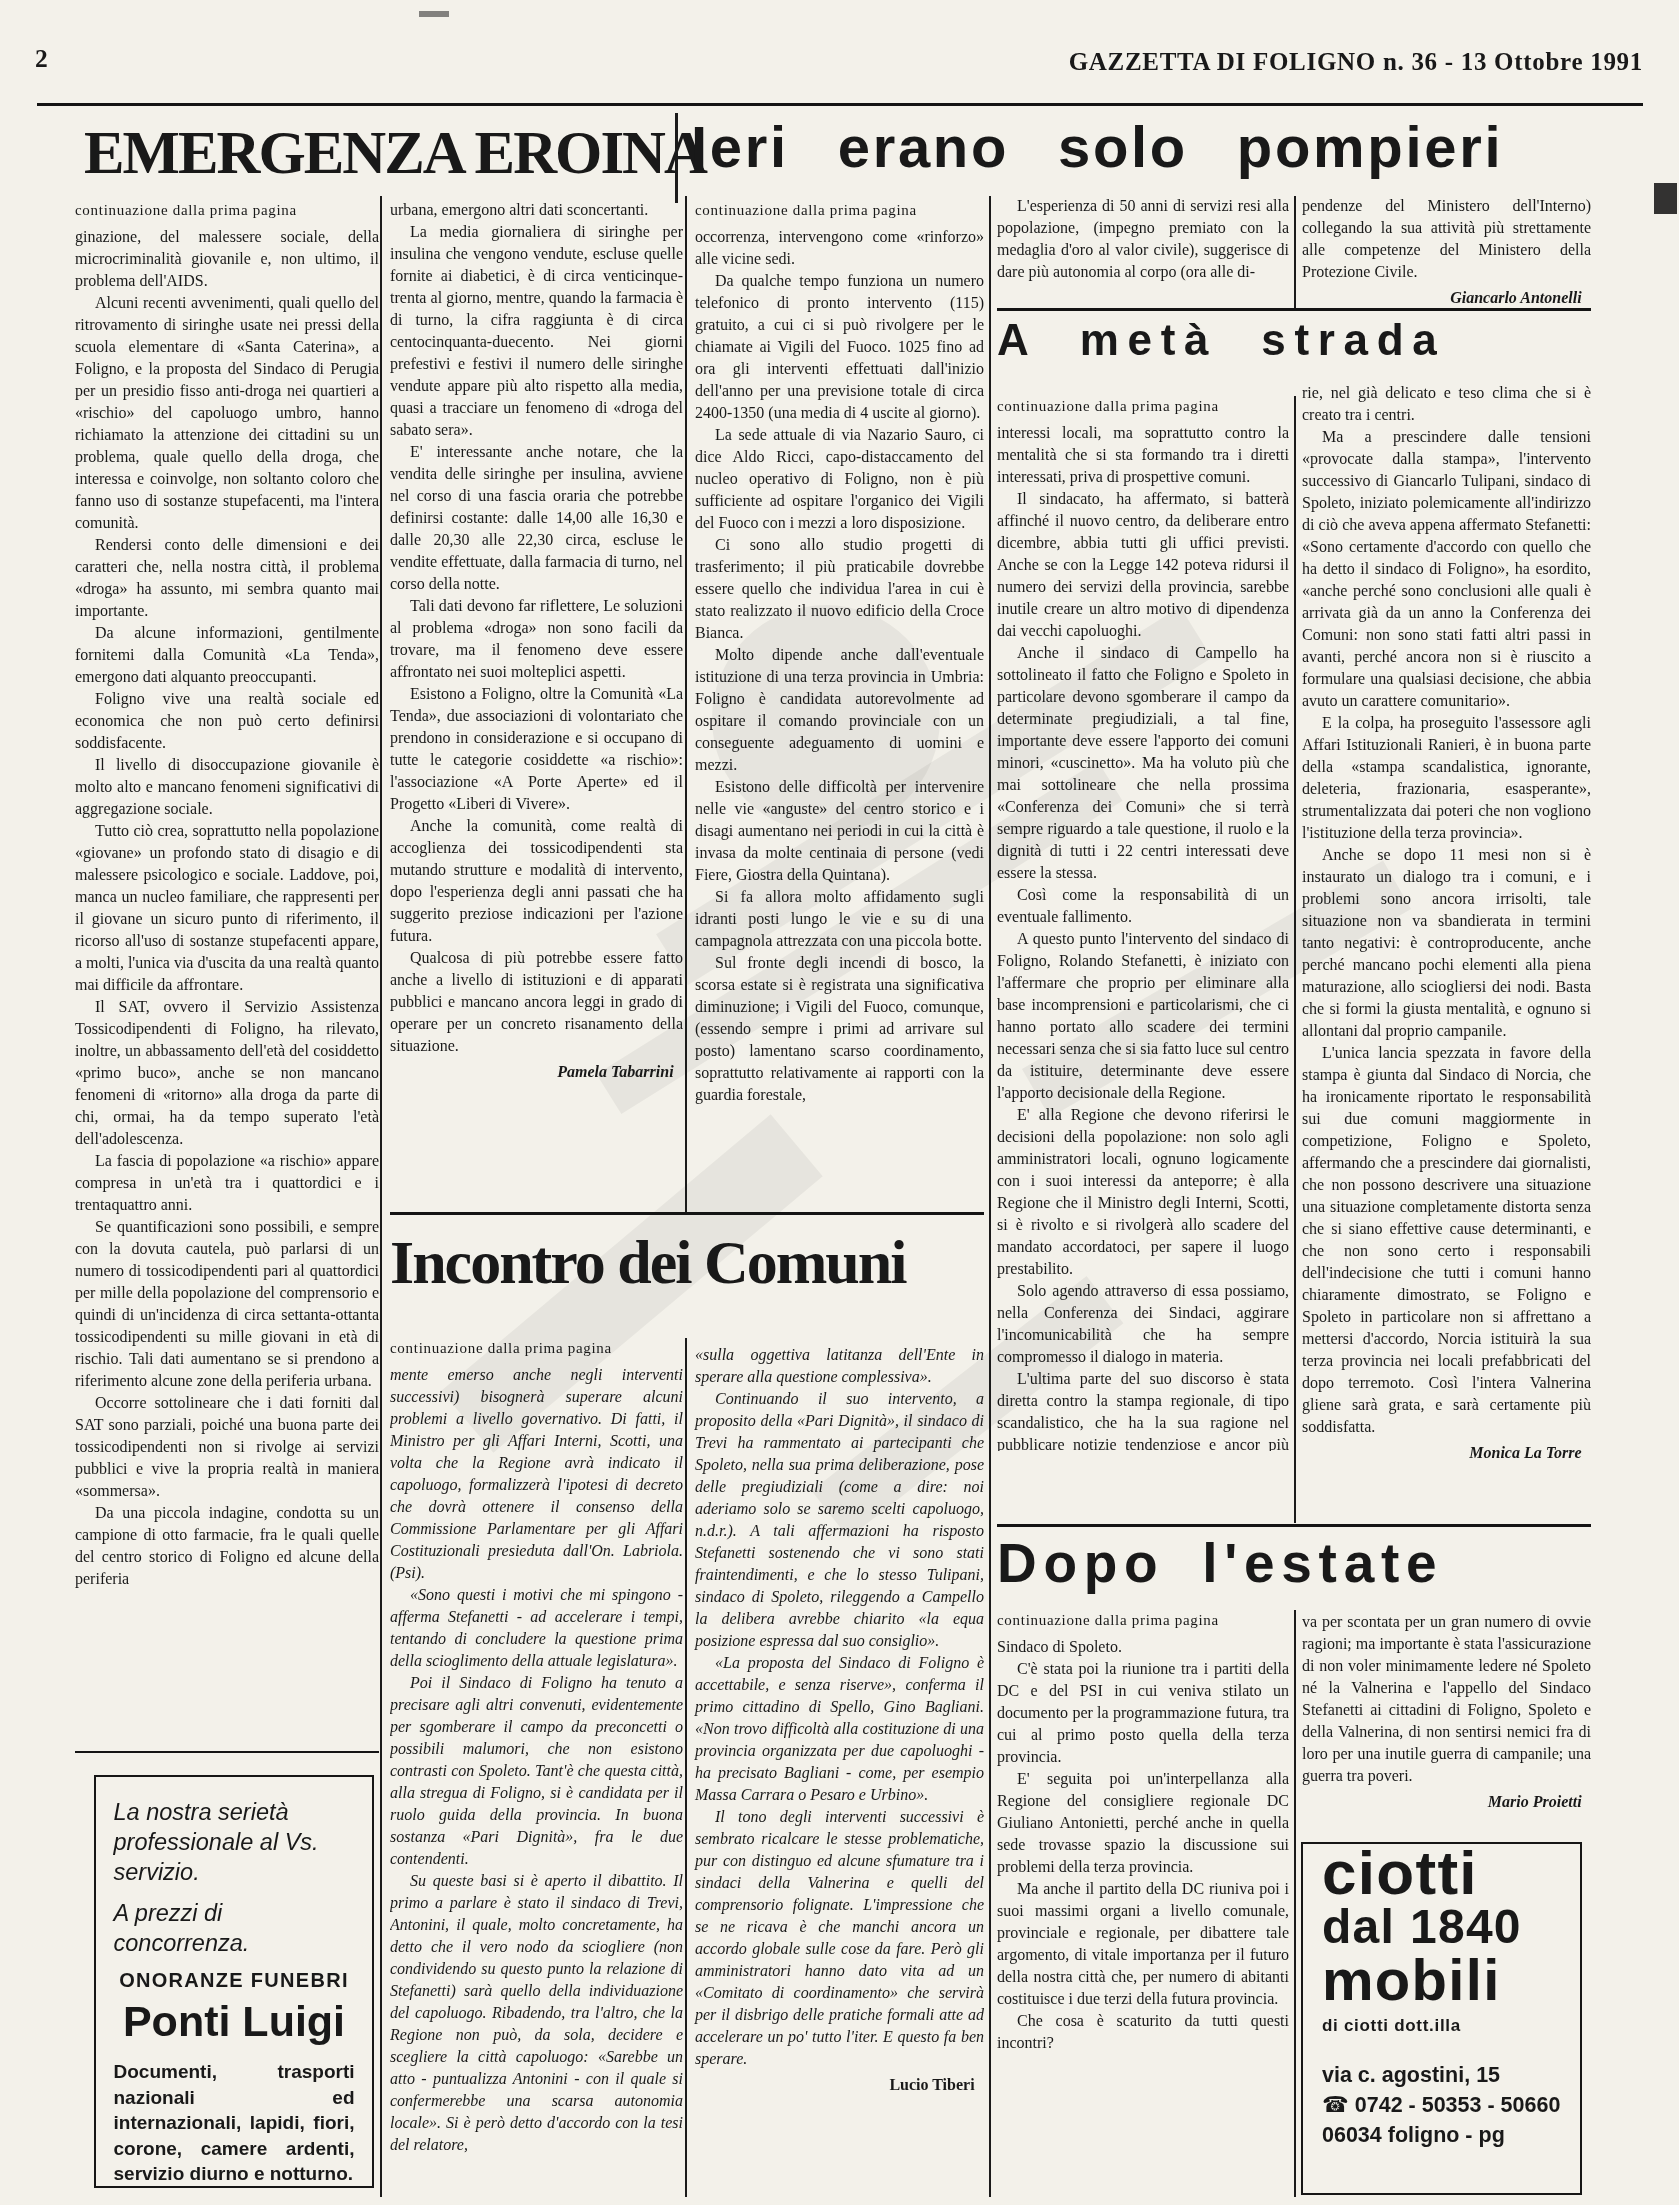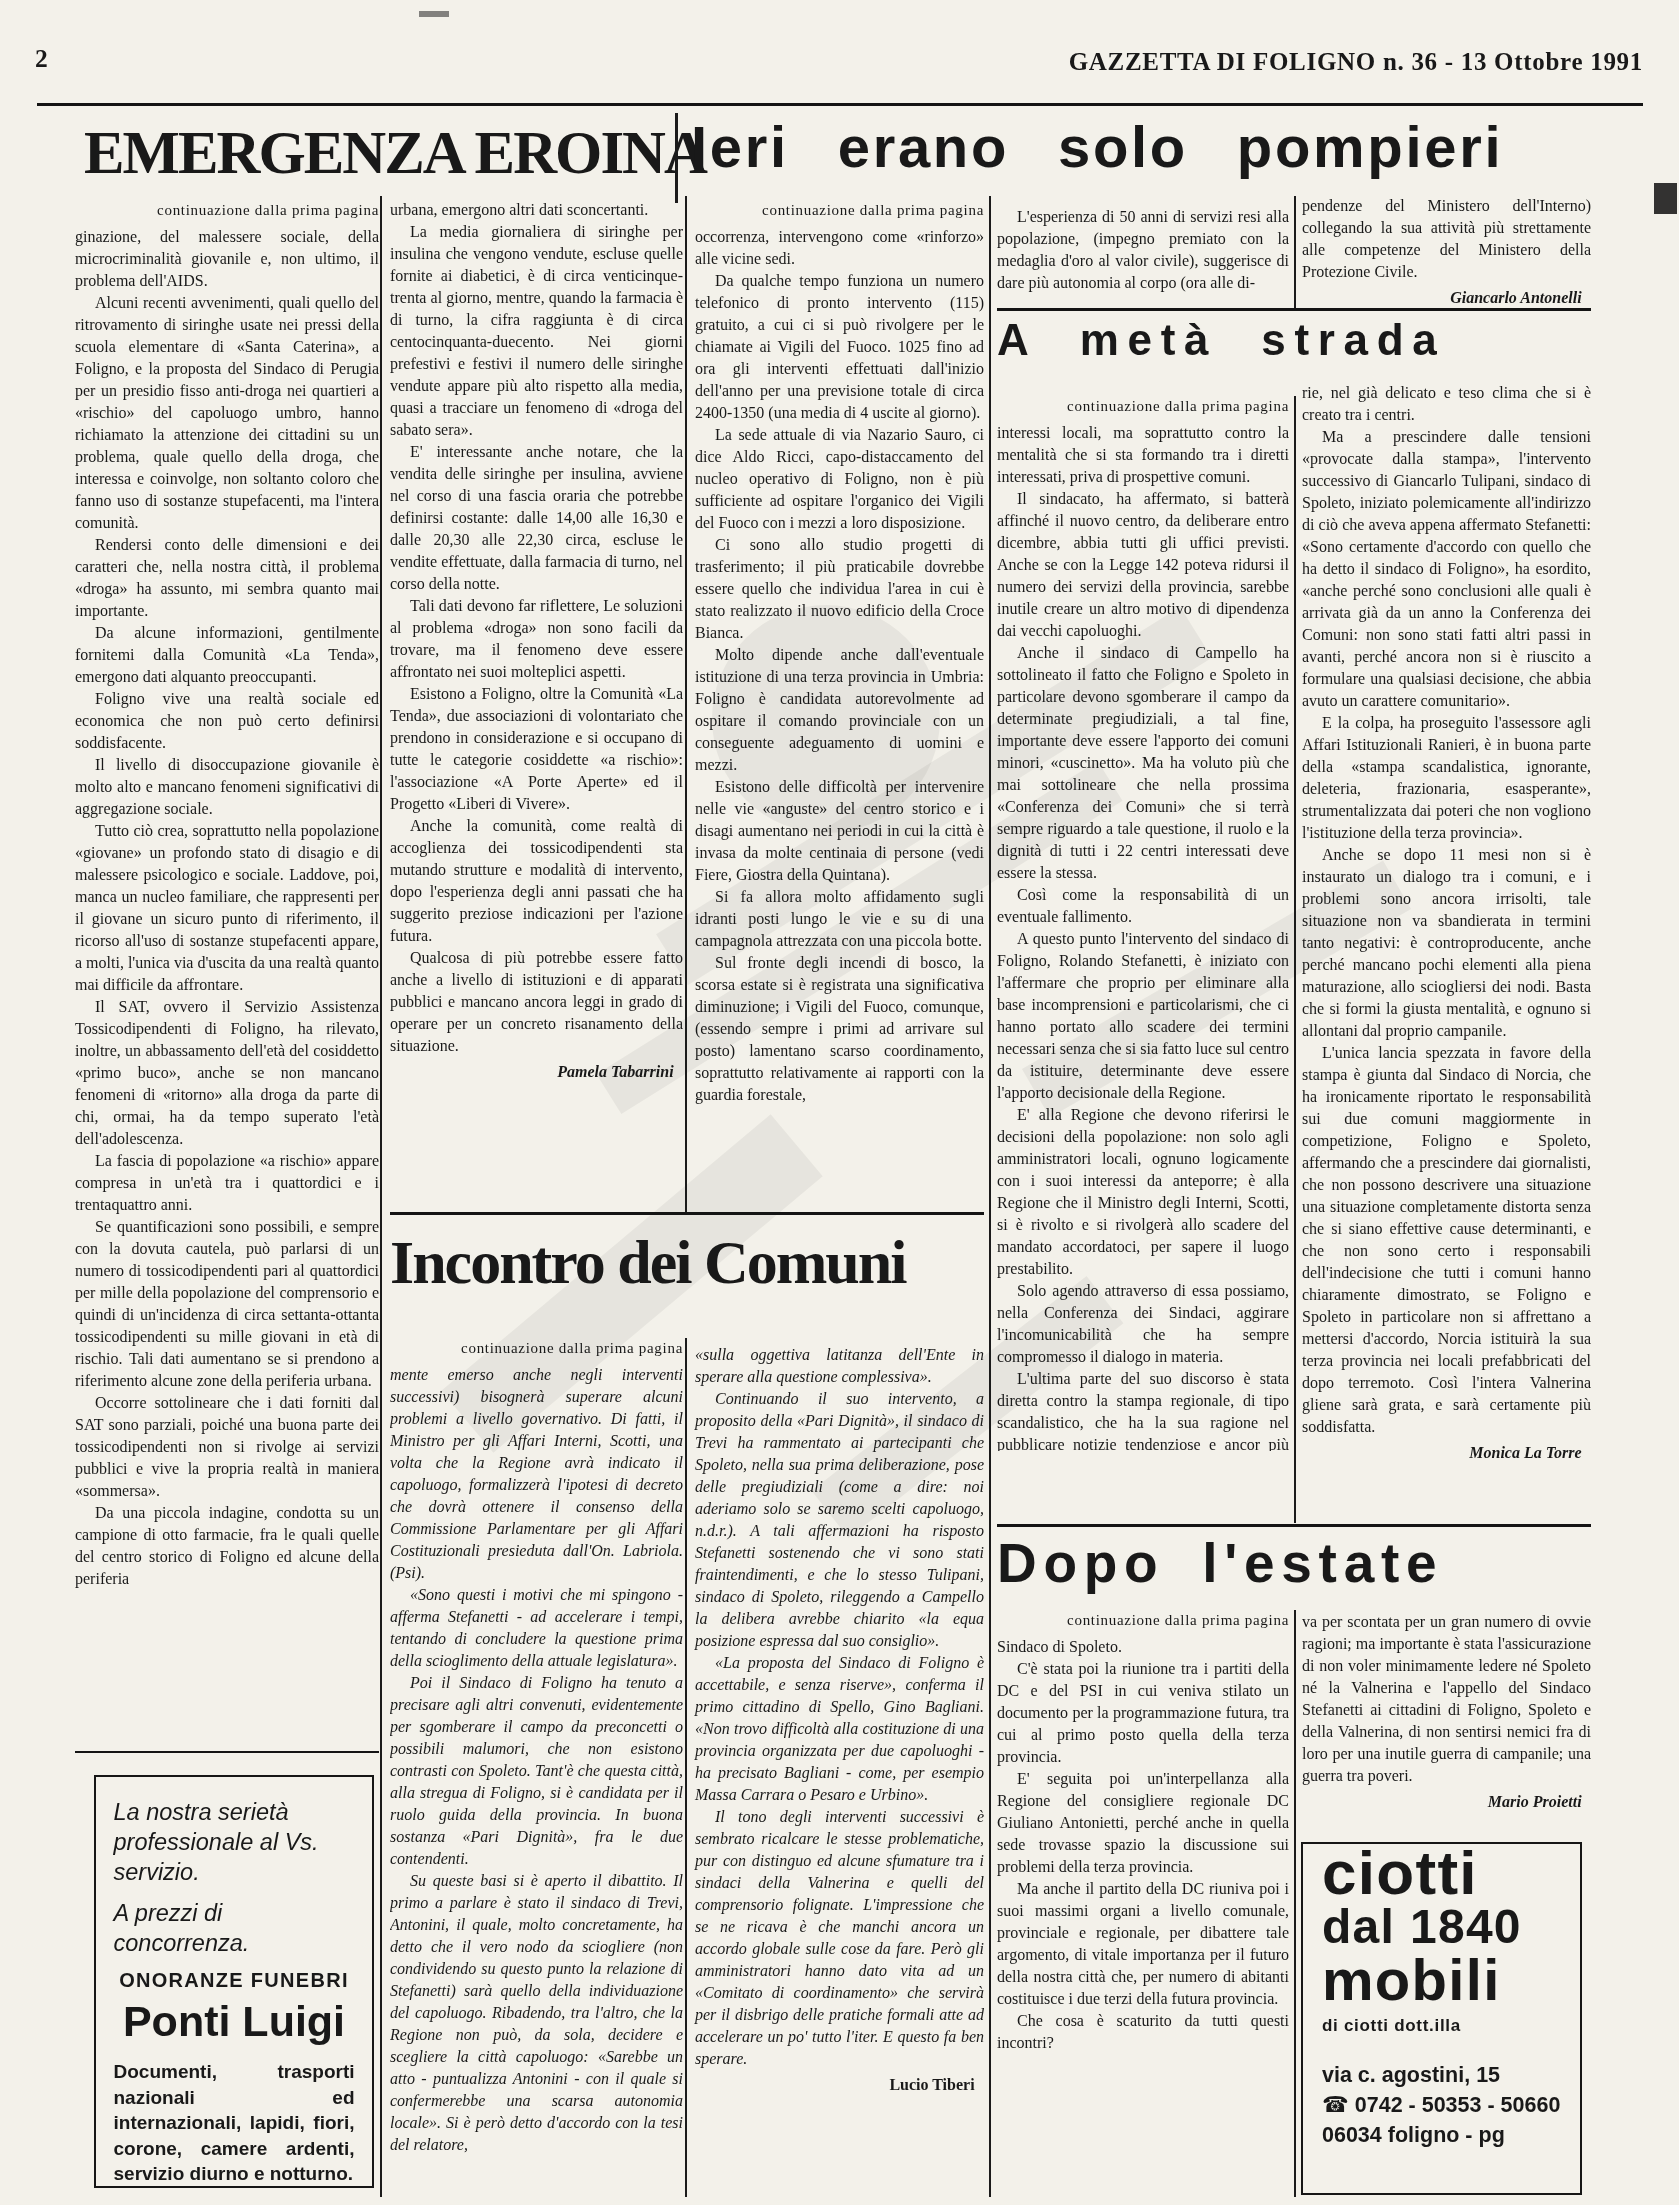--- a/index.html
+++ b/index.html
@@ -21,21 +21,21 @@
   .h-pompieri{left:691px;top:118px;font-size:58px;font-family:"Liberation Sans","DejaVu Sans",sans-serif;
     font-weight:800;letter-spacing:2.7px;word-spacing:30px;}
   .h-incontro{left:390px;top:1231px;font-size:62px;letter-spacing:-2px;}
   .h-meta{left:997px;top:318px;font-size:44px;font-family:"Liberation Sans","DejaVu Sans",sans-serif;
     font-weight:800;letter-spacing:8.7px;word-spacing:23px;}
   .h-estate{left:997px;top:1536px;font-size:55px;font-family:"Liberation Sans","DejaVu Sans",sans-serif;
     font-weight:800;letter-spacing:6.7px;word-spacing:16px;}
   
   .col{position:absolute;font-size:16px;line-height:22px;text-align:justify;}
   .col.clip{overflow:hidden;}
-  .kicker{font-size:15px;letter-spacing:0.7px;margin-bottom:4.7px;text-align:right;}
+  .kicker{font-size:15px;letter-spacing:0.7px;margin-bottom:4.7px;text-align:left;}
   .lead{margin:0;}
   .flow p{margin:0;text-indent:20px;}
   .nofirst .flow p:first-child{text-indent:0;}
   .italic{font-style:italic;}
   .byline{font-weight:bold;font-style:italic;text-align:right;padding-right:9.4px;margin-top:4px;}
   
   .ad{position:absolute;border:2px solid #161616;background:transparent;
     font-family:"Liberation Sans","DejaVu Sans",sans-serif;}
   .ponti{left:94px;top:1775px;width:280px;height:413px;box-sizing:border-box;padding:20px 17.5px;}
   .ponti .tag{font-style:italic;font-size:23.5px;line-height:30px;margin-bottom:10.8px;}
@@ -123,21 +123,21 @@
           <p>Da qualche tempo funziona un numero telefonico di pronto intervento (115) gratuito, a cui ci si può rivolgere per le chiamate ai Vigili del Fuoco. 1025 fino ad ora gli interventi effettuati dall'inizio dell'anno per una previsione totale di circa 2400-1350 (una media di 4 uscite al giorno).</p>
           <p>La sede attuale di via Nazario Sauro, ci dice Aldo Ricci, capo-distaccamento del nucleo operativo di Foligno, non è più sufficiente ad ospitare l'organico dei Vigili del Fuoco con i mezzi a loro disposizione.</p>
           <p>Ci sono allo studio progetti di trasferimento; il più praticabile dovrebbe essere quello che individua l'area in cui è stato realizzato il nuovo edificio della Croce Bianca.</p>
           <p>Molto dipende anche dall'eventuale istituzione di una terza provincia in Umbria: Foligno è candidata autorevolmente ad ospitare il comando provinciale con un conseguente adeguamento di uomini e mezzi.</p>
           <p>Esistono delle difficoltà per intervenire nelle vie «anguste» del centro storico e i disagi aumentano nei periodi in cui la città è invasa da molte centinaia di persone (vedi Fiere, Giostra della Quintana).</p>
           <p>Si fa allora molto affidamento sugli idranti posti lungo le vie e su di una campagnola attrezzata con una piccola botte.</p>
           <p>Sul fronte degli incendi di bosco, la scorsa estate si è registrata una significativa diminuzione; i Vigili del Fuoco, comunque, (essendo sempre i primi ad arrivare sul posto) lamentano scarso coordinamento, soprattutto relativamente ai rapporti con la guardia forestale,</p>
         </div>
     </section>
 
-    <section class="col" style="left:997px;top:195px;width:292px;margin-top:11px;">
+    <section class="col" style="left:997px;top:195px;width:292px;">
       <div class="flow">
           <p>L'esperienza di 50 anni di servizi resi alla popolazione, (impegno premiato con la medaglia d'oro al valor civile), suggerisce di dare più autonomia al corpo (ora alle di-</p>
         </div>
     </section>
 
     <section class="col nofirst" style="left:1302px;top:195px;width:289px;">
       <div class="flow">
           <p>pendenze del Ministero dell'Interno) collegando la sua attività più strettamente alle competenze del Ministero della Protezione Civile.</p>
         </div>
       <div class="byline">Giancarlo Antonelli</div>

